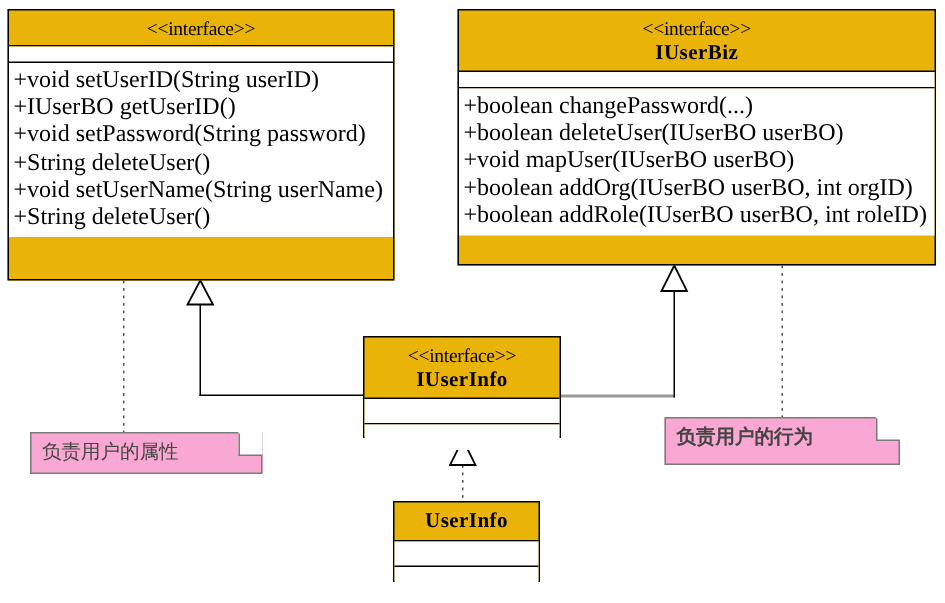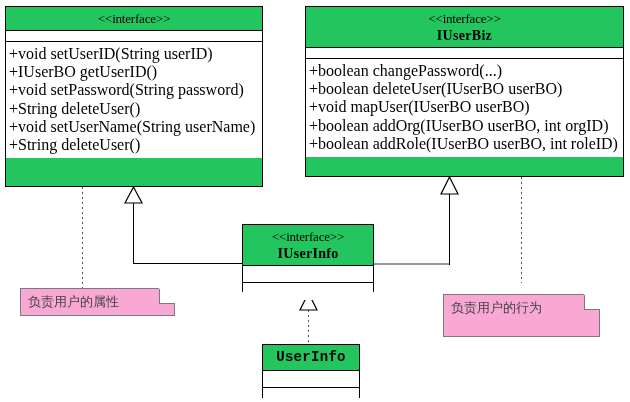--- a/index.html
+++ b/index.html
@@ -14,21 +14,21 @@
     background: #ffffff;
     font-family: "Liberation Serif", "DejaVu Serif", serif;
     overflow: hidden;
   }
 
   
   .uml-class {
     position: absolute;
     box-sizing: border-box;
     border: 1px solid #000000;
-    background: #22c55e;
+    background: #eab308;
     z-index: 3;
   }
   .uml-header {
     box-sizing: border-box;
     text-align: center;
     padding: 4px 2px 3px 2px;
     border-bottom: 1px solid #000000;
   }
   .stereotype {
     display: block;
@@ -193,31 +193,31 @@
 
   <div class="uml-class" style="left:242px; top:224px; width:132px; height:68px;">
     <div class="uml-header">
       <span class="stereotype">&lt;&lt;interface&gt;&gt;</span>
       <span class="classname">IUserInfo</span>
     </div>
     <div class="compartment empty-tall"></div>
     <div class="compartment last empty-tall"></div>
   </div>
 
-  <div class="uml-class" style="left:262px; top:344px; width:98px; height:54px;font-family:Liberation Mono, monospace;">
+  <div class="uml-class" style="left:262px; top:334px; width:98px; height:54px;">
     <div class="uml-header" style="padding:4px 2px 4px 2px;">
       <span class="classname">UserInfo</span>
     </div>
     <div class="compartment empty-tall"></div>
     <div class="compartment last empty-tall"></div>
   </div>
 
   <div class="uml-note" style="left:20px; top:288px; width:155px; height:28px;">
     <span class="note-text">负责用户的属性</span>
     <span class="note-fold"></span>
   </div>
 
-  <div class="uml-note" style="left:443px; top:294px; width:157px; height:43px;">
+  <div class="uml-note" style="left:443px; top:278px; width:157px; height:32px;font-weight:bold;">
     <span class="note-text">负责用户的行为</span>
     <span class="note-fold"></span>
   </div>
 
 </div>
 
 </body></html>

